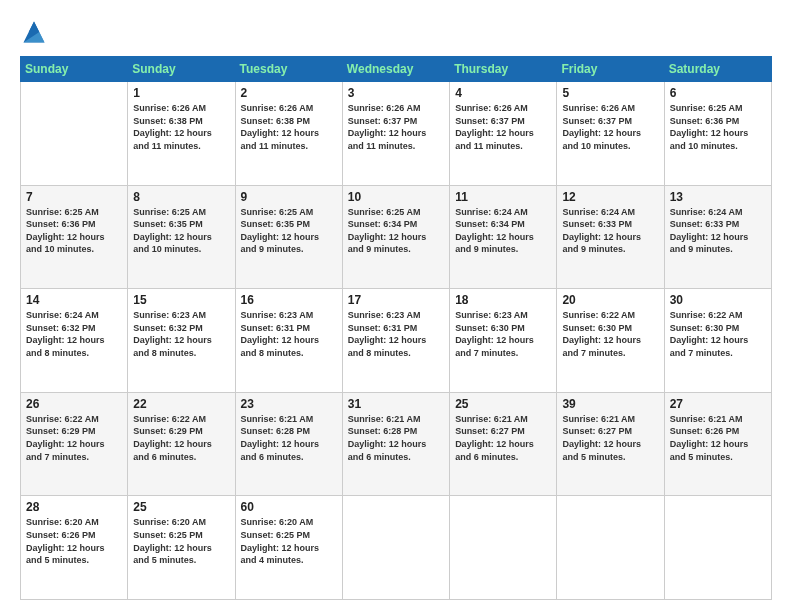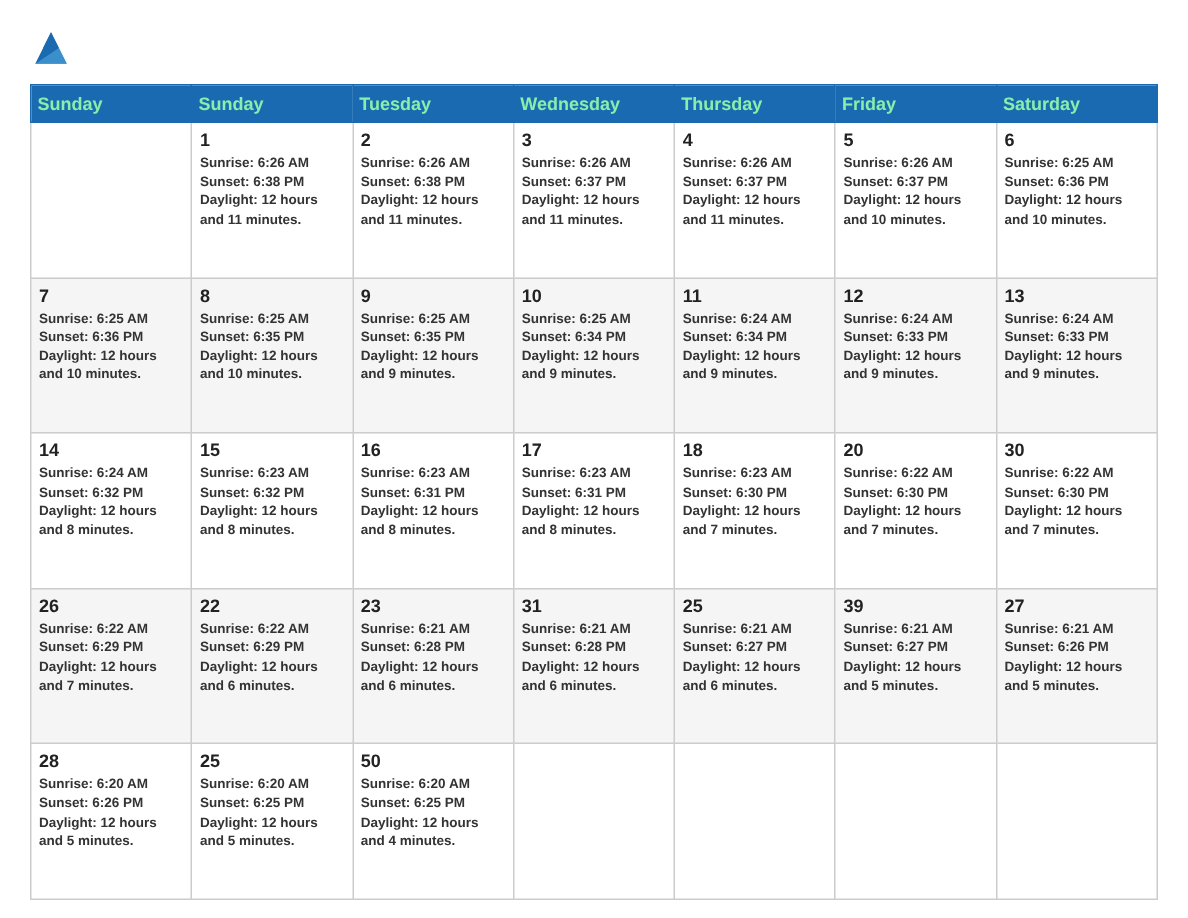--- a/index.html
+++ b/index.html
@@ -266,21 +266,21 @@
         <tr>
           <td>
             <span class="day-number">28</span>
             <div class="day-info">Sunrise: 6:20 AM<br>Sunset: 6:26 PM<br>Daylight: 12 hours and 5 minutes.</div>
           </td>
           <td>
             <span class="day-number">25</span>
             <div class="day-info">Sunrise: 6:20 AM<br>Sunset: 6:25 PM<br>Daylight: 12 hours and 5 minutes.</div>
           </td>
           <td>
-            <span class="day-number">50</span>
+            <span class="day-number">60</span>
             <div class="day-info">Sunrise: 6:20 AM<br>Sunset: 6:25 PM<br>Daylight: 12 hours and 4 minutes.</div>
           </td>
           <td class="empty-cell"></td>
           <td class="empty-cell"></td>
           <td class="empty-cell"></td>
           <td class="empty-cell"></td>
         </tr>
       </tbody>
   </table>
 </div>

